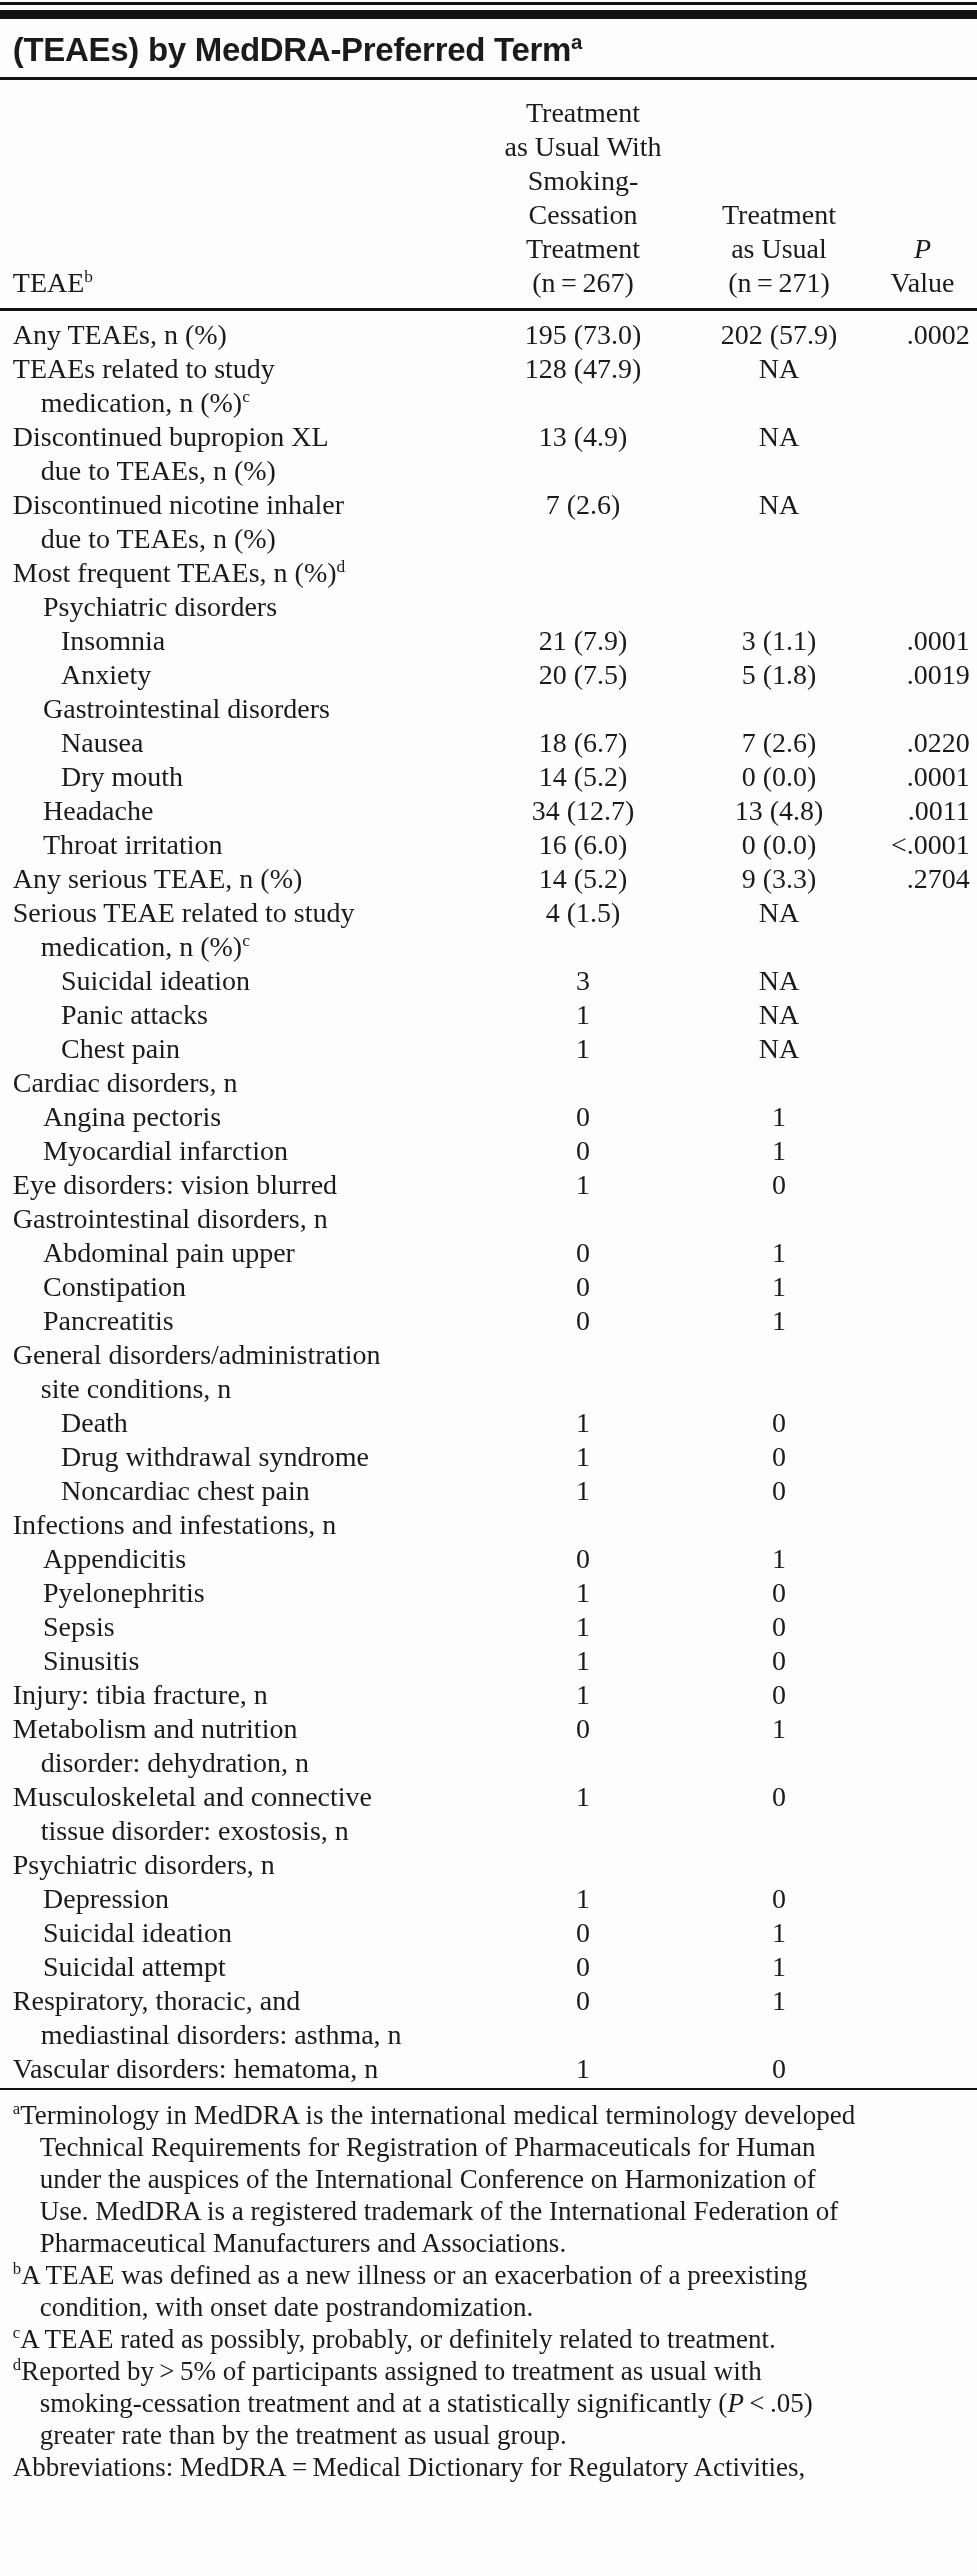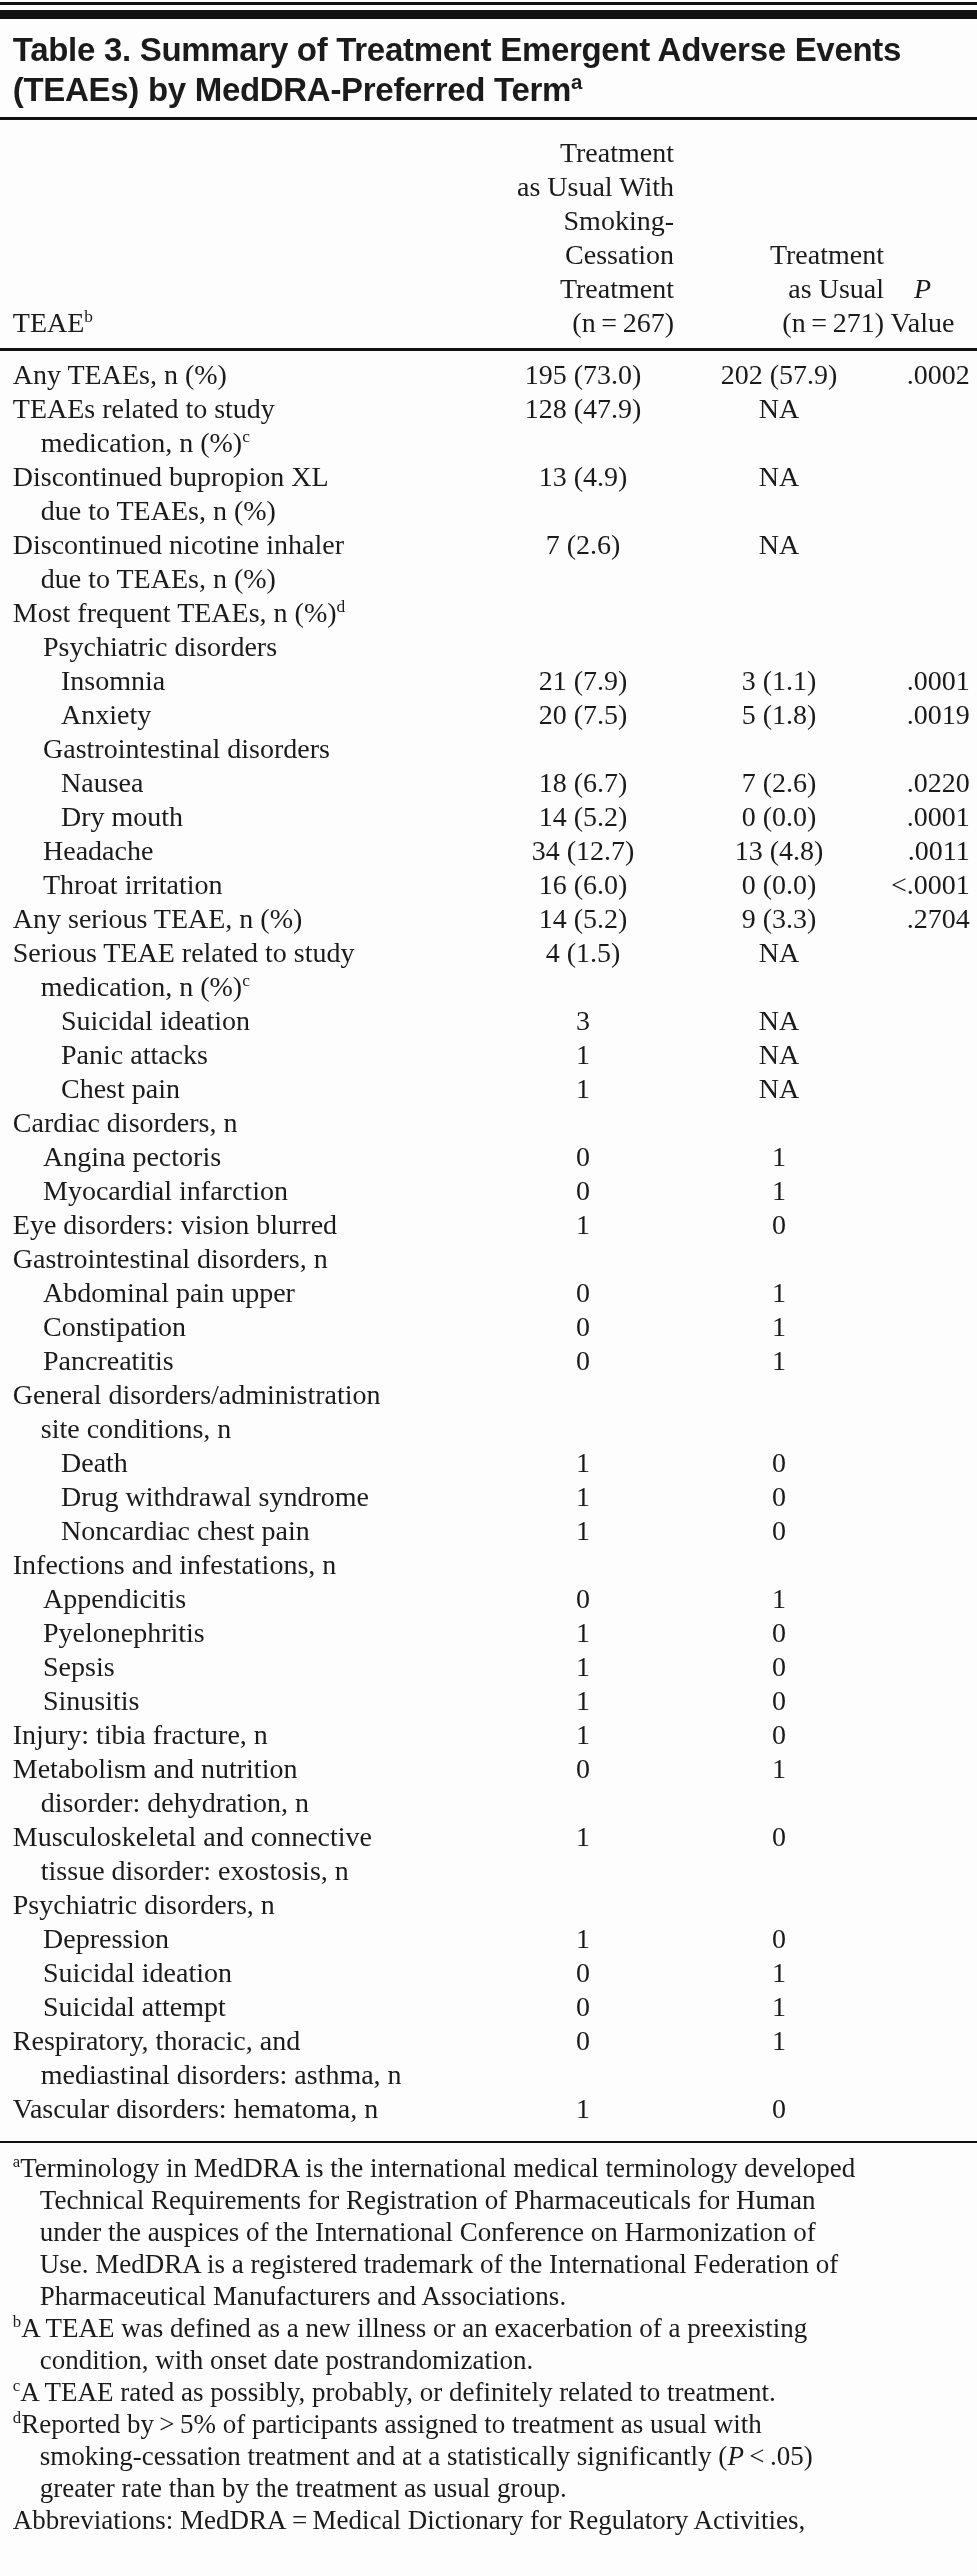--- a/index.html
+++ b/index.html
@@ -25,31 +25,31 @@
   table { width:100%; border-collapse:collapse; table-layout:fixed; border-bottom:2.7px solid #111111; }
   thead th {
     vertical-align:bottom;
     font-weight:normal;
     font-size:28px;
     line-height:34px;
     padding:16.4px 0 7.3px 0;
     border-bottom:3.6px solid #111111;
   }
   th.label { text-align:left; padding-left:12.8px; }
-  th.c1, th.c2 { text-align:right; }
+  th.c1, th.c2 { text-align:center; }
   th.pv { text-align:center; padding-right:16px; }
   .hline { display:block; }
 
   tbody td {
     font-size:28px;
     line-height:34px;
     vertical-align:top;
   }
   tbody tr:first-child td { padding-top:7.3px; }
-  tbody tr:last-child  td { padding-bottom:15px; }
+  tbody tr:last-child  td { padding-bottom:2px; }
   td.c1, td.c2 { text-align:center; }
   td.pv { text-align:right; padding-right:7.3px; }
   td.label .line { display:block; }
   td.label.ind-0 { padding-left:12.8px; }
   td.label.ind-1 { padding-left:43px; }
   td.label.ind-2 { padding-left:61px; }
   .line.wrap { padding-left:28px; }
 
   sup { font-size:0.62em; line-height:0; vertical-align:super; }
   .it { font-style:italic; }
@@ -64,21 +64,20 @@
 </style>
 </head>
 <body>
 
 <div class="page">
 
   <div class="rule top-thin"></div>
   <div class="rule top-thick"></div>
 
   <div class="title">
-    <span class="tline">Table 3. Summary of Treatment Emergent Adverse Events</span>
     <span class="tline"><span>(TEAEs) by MedDRA-Preferred Term</span><sup>a</sup></span>
   </div>
 
   <div class="rule title-rule"></div>
 
   <table>
     <colgroup>
       <col style="width:492px">
       <col style="width:182px">
       <col style="width:210px">

